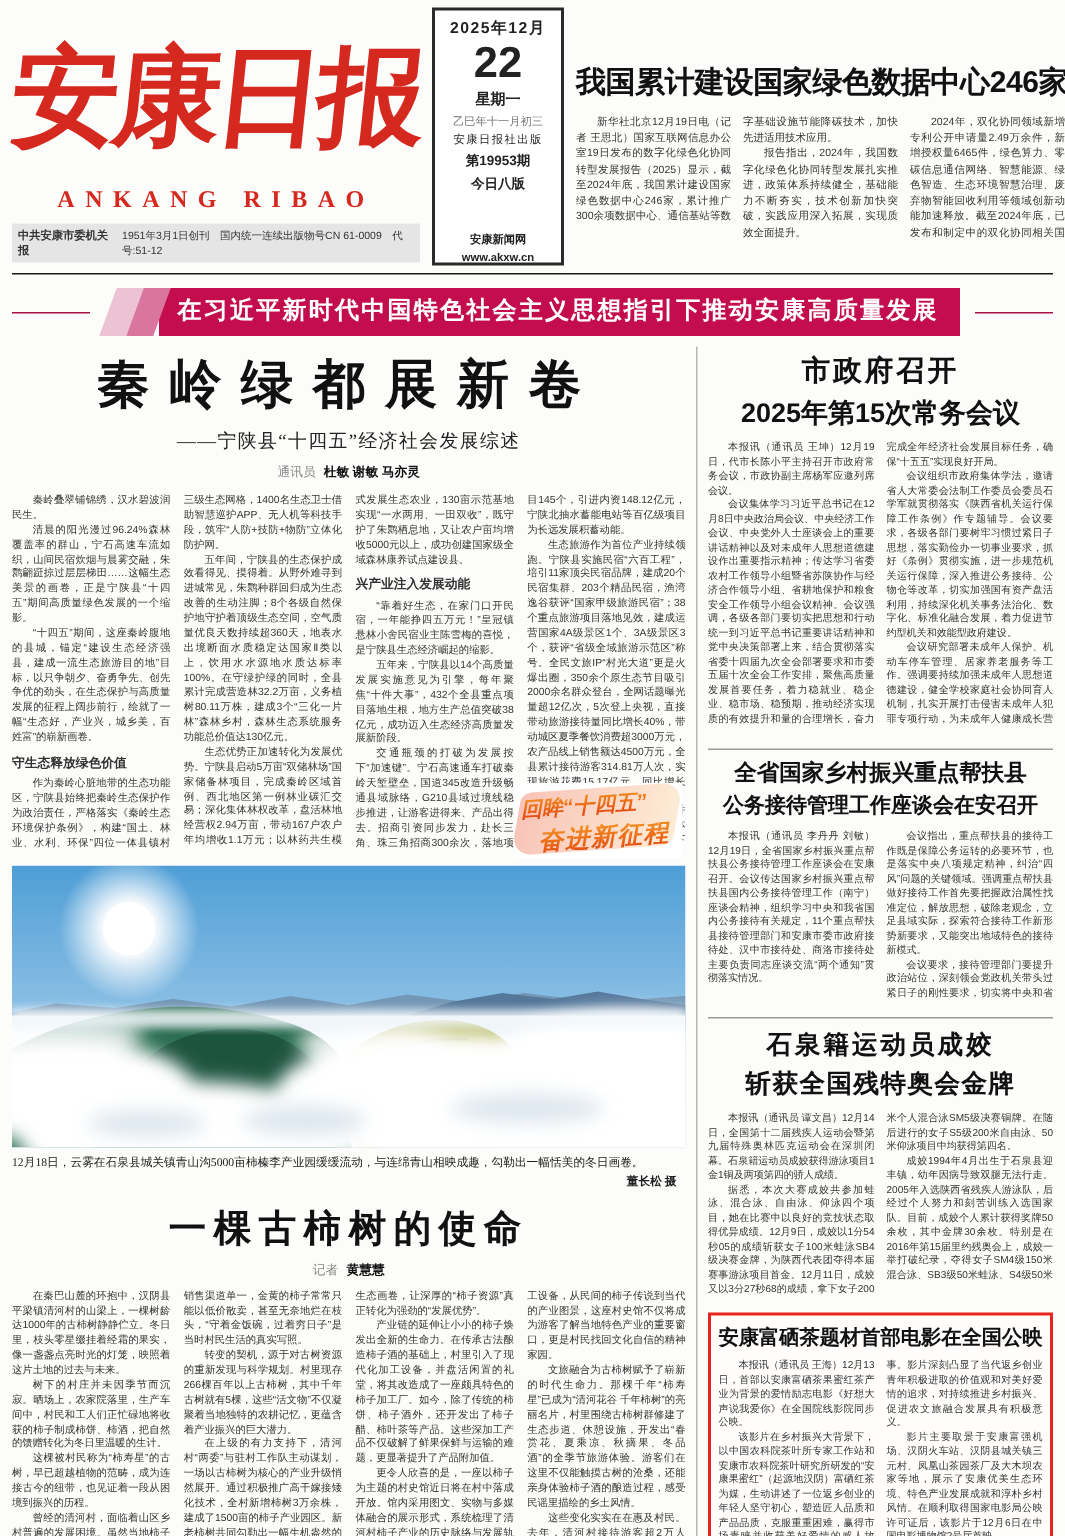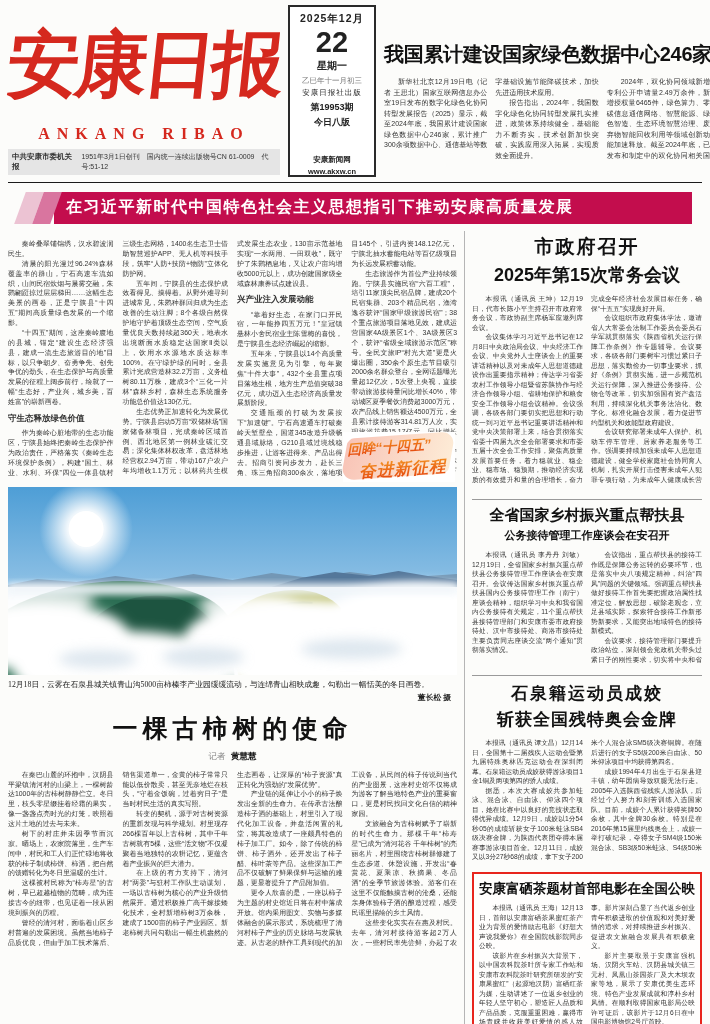--- a/index.html
+++ b/index.html
@@ -31,21 +31,21 @@
   .db-site { font-size:7.5px; font-weight:bold; margin-top:26px; }
   .db-url { font-size:7.5px; font-weight:bold; margin-top:2px; }
 
   .topstory { position:absolute; left:376px; top:36px; width:326px; }
   .ts-headline { font-size:20px; font-weight:900; letter-spacing:-0.3px; white-space:nowrap; color:#111; }
   .ts-body { margin-top:9px; height:86px; column-count:3; column-gap:8px; column-fill:auto;
     font-size:7px; line-height:1.5; text-align:justify; overflow:hidden; color:#333; }
   .header-rule { position:absolute; left:0; right:0; bottom:0; border-top:1.5px solid #1b1b1b; }
 
   
-  .banner-row { display:flex; margin:9px 0 7px;flex-direction:column; }
+  .banner-row { display:flex; align-items:center; margin:9px 0 7px; }
   .hline { flex:1; height:1px; background:#a90f46; }
   .banner { position:relative; margin-left:46px; margin-right:10px; background:#c30d4d; color:#fff;
     font-weight:bold; font-size:16px; letter-spacing:1.5px; padding:5px 14px 6px 12px; white-space:nowrap; }
   .banner .deco1, .banner .deco2 { position:absolute; top:0; height:100%; width:18px; transform:skewX(-20deg); }
   .deco1 { left:-34px; background:#ecc3d3; }
   .deco2 { left:-16px; background:#d9759f; }
 
   
   .content { display:flex; }
   .left { width:460px; }
@@ -90,21 +90,21 @@
 
   
   .sb-head { text-align:center; font-weight:900; color:#111; margin-top:3px; }
   .gov-h1 { font-size:19px; letter-spacing:2px; }
   .gov-h2 { font-size:18px; margin-top:3px; letter-spacing:0; }
   .sb-body { margin-top:7px; column-count:2; column-gap:8px; column-fill:auto;
     font-size:6.7px; line-height:1.42; overflow:hidden; color:#333; }
   .gov-body { height:198px; }
   .divider { border-top:1px solid #9a9a9a; margin:7px 0 6px; }
   .rec-h1 { font-size:15px; }
-  .rec-h2 { font-size:11px; margin-top:3px; }
+  .rec-h2 { font-size:14px; margin-top:3px; }
   .rec-body { height:118px; }
   .ath-h1 { font-size:17px; letter-spacing:2px; }
   .ath-h2 { font-size:17px; margin-top:3px; letter-spacing:1px; }
   .ath-body { height:126px; }
   .movie-box { border:2.5px solid #e8251d; margin-top:8px; padding:6px 5px 4px; height:158px; background:#fffefd; }
   .movie-h { font-size:13.5px; font-weight:900; text-align:center; white-space:nowrap; color:#111; }
   .movie-body { margin-top:5px; height:124px; column-count:2; column-gap:8px; column-fill:auto;
     font-size:6.7px; line-height:1.42; overflow:hidden; color:#333; }
 </style>
 </head>
@@ -153,20 +153,28 @@
       <i class="deco2"></i>
       <span>在习近平新时代中国特色社会主义思想指引下推动安康高质量发展</span>
     </div>
     <div class="hline"></div>
   </div>
 
   <div class="content">
 
     <div class="left">
 
+      <div class="main-art-head">
+        <div class="main-headline">秦岭绿都展新卷</div>
+        <div class="main-sub">——宁陕县“十四五”经济社会发展综述</div>
+        <div class="byline">
+          <span>通讯员</span>
+          <span class="names">杜敏 谢敏 马亦灵</span>
+        </div>
+      </div>
 
       <div class="main-body">
         <div>
             <p class="para">秦岭叠翠铺锦绣，汉水碧波润民生。</p>
             <p class="para">清晨的阳光漫过96.24%森林覆盖率的群山，宁石高速车流如织，山间民宿炊烟与晨雾交融，朱鹮翩跹掠过层层梯田……这幅生态美景的画卷，正是宁陕县“十四五”期间高质量绿色发展的一个缩影。</p>
             <p class="para">“十四五”期间，这座秦岭腹地的县城，锚定“建设生态经济强县，建成一流生态旅游目的地”目标，以只争朝夕、奋勇争先、创先争优的劲头，在生态保护与高质量发展的征程上阔步前行，绘就了一幅“生态好，产业兴，城乡美，百姓富”的崭新画卷。</p>
             <h4 class="subhead">守生态释放绿色价值</h4>
             <p class="para">作为秦岭心脏地带的生态功能区，宁陕县始终把秦岭生态保护作为政治责任，严格落实《秦岭生态环境保护条例》，构建“国土、林业、水利、环保”四位一体县镇村三级生态网格，1400名生态卫士借助智慧巡护APP、无人机等科技手段，筑牢“人防+技防+物防”立体化防护网。</p>
             <p class="para">五年间，宁陕县的生态保护成效看得见、摸得着。从野外难寻到进城常见，朱鹮种群回归成为生态改善的生动注脚；8个各级自然保护地守护着顶级生态空间，空气质量优良天数持续超360天，地表水出境断面水质稳定达国家Ⅱ类以上，饮用水水源地水质达标率100%。在守绿护绿的同时，全县累计完成营造林32.2万亩，义务植树80.11万株，建成3个“三化一片林”森林乡村，森林生态系统服务功能总价值达130亿元。</p>
             <p class="para">生态优势正加速转化为发展优势。宁陕县启动5万亩“双储林场”国家储备林项目，完成秦岭区域首例、西北地区第一例林业碳汇交易；深化集体林权改革，盘活林地经营权2.94万亩，带动167户农户年均增收1.1万元；以林药共生模式发展生态农业，130亩示范基地实现“一水两用、一田双收”，既守护了朱鹮栖息地，又让农户亩均增收5000元以上，成功创建国家级全域森林康养试点建设县。</p>

